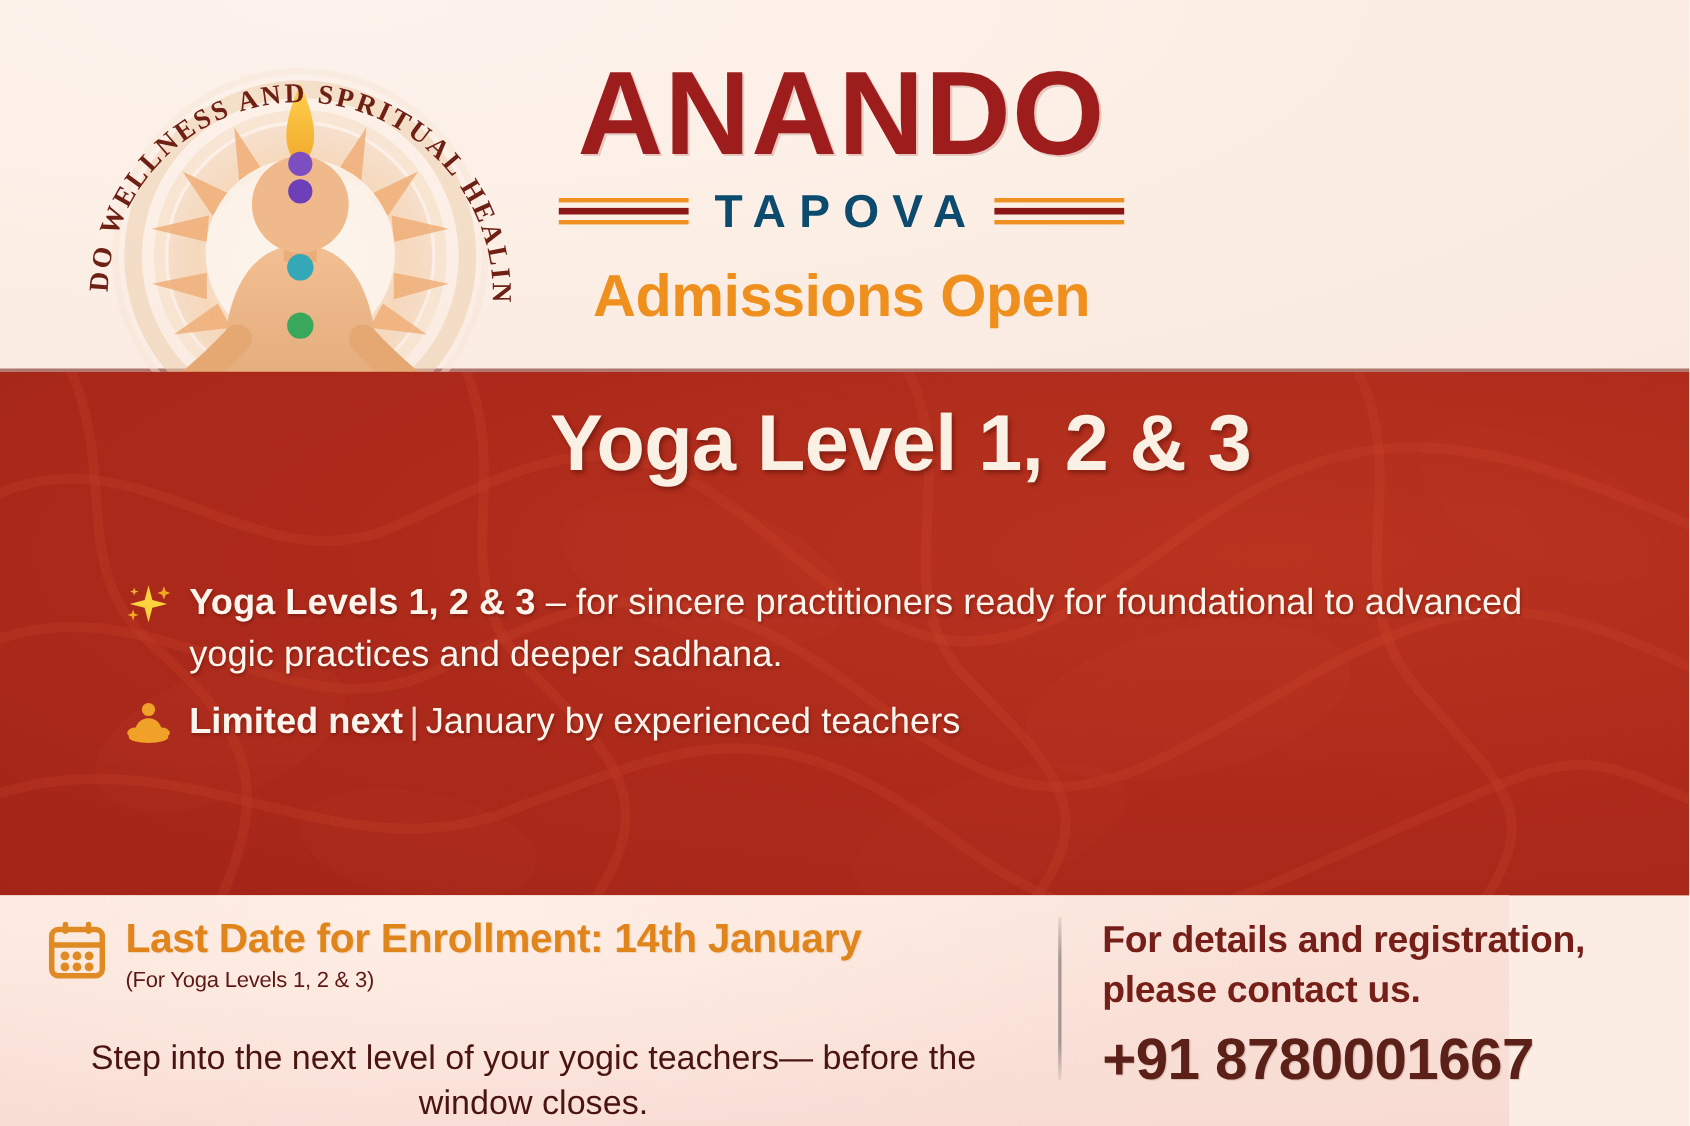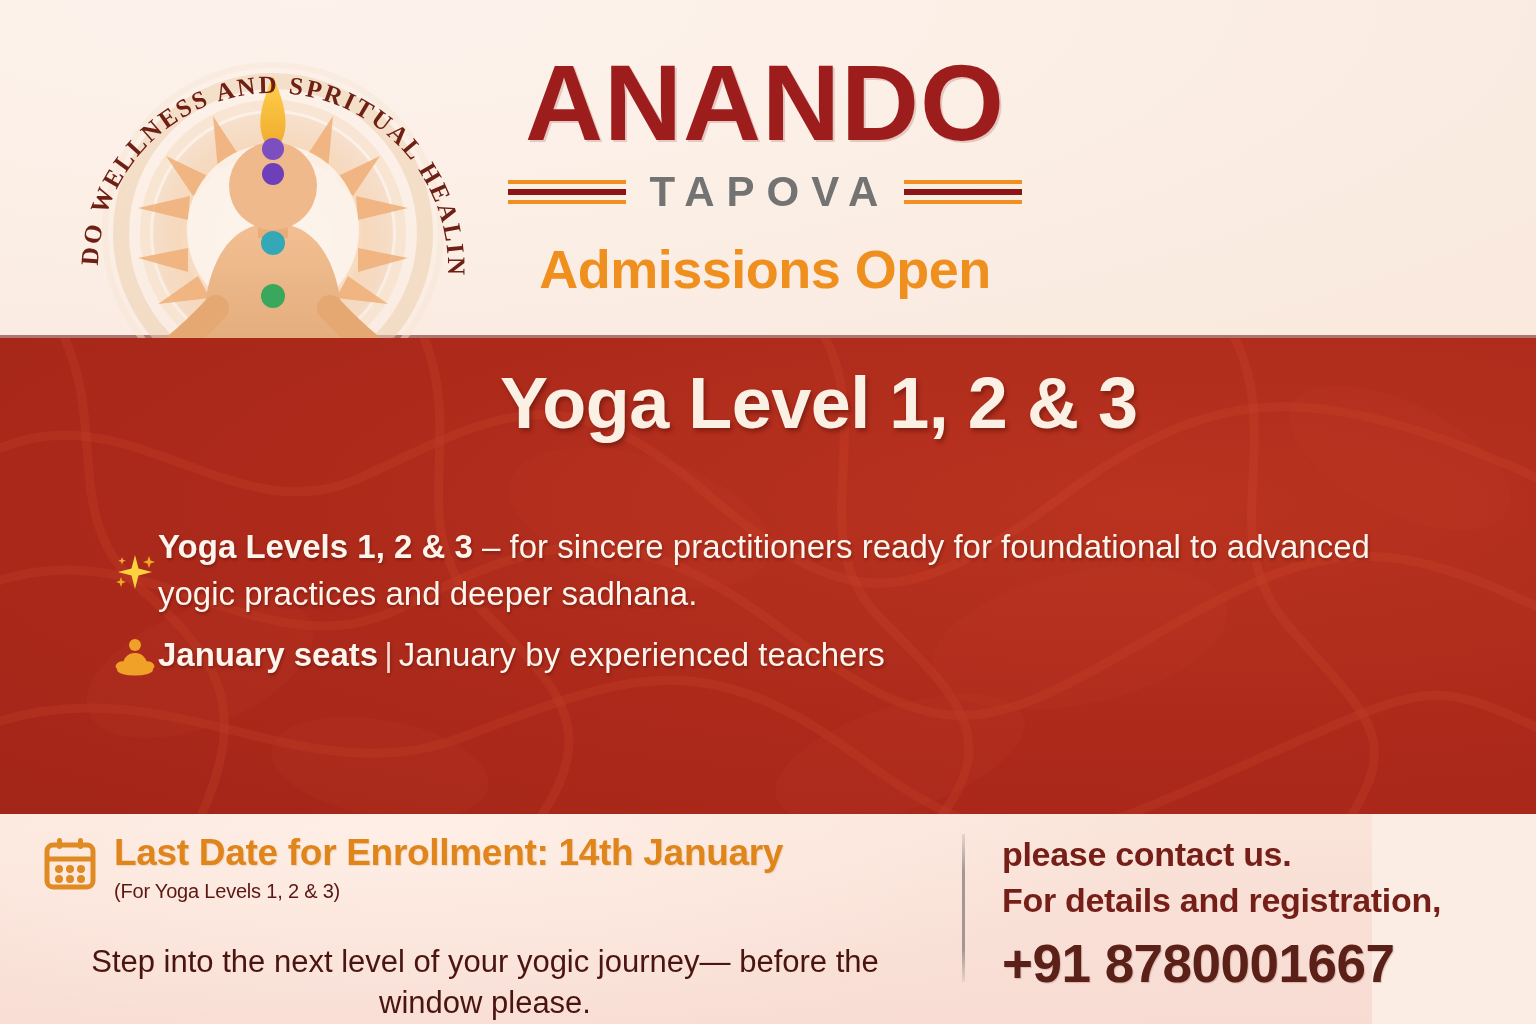--- a/index.html
+++ b/index.html
@@ -70,21 +70,21 @@
     gap: 5px;
   }
   .rule-a { height: 4px; background: #ef9020; }
   .rule-b { height: 6px; background: #8b1616; }
   .rule-c { height: 4px; background: #ef9020; }
   .brand-tapova {
     font-family: "Liberation Sans", sans-serif;
     font-weight: bold;
     font-size: 42px;
     letter-spacing: 12px;
-    color: #737373;
+    color: #0c4a6e;
     padding-left: 10px;
     white-space: nowrap;
   }
   .admissions {
     margin-top: 22px;
     font-family: "Liberation Sans", sans-serif;
     font-weight: bold;
     font-size: 54px;
     color: #ef8f1e;
     letter-spacing: -.5px;
@@ -119,21 +119,22 @@
     white-space: nowrap;
   }
 
   .bullets {
     position: absolute;
     left: 112px; top: 186px;
     width: 1330px;
   }
   .bullet-row {
     display: flex;
-    align-items: center;
+    align-items: flex-start;
+    gap: 14px;
   }
   .bullet-row + .bullet-row { margin-top: 14px; }
   .bullet-icon {
     flex: 0 0 auto;
     width: 46px; height: 46px;
     margin-top: 2px;
   }
   .bullet-icon svg { display:block; width: 46px; height: 46px; }
   .bullet-text {
     font-family: "Liberation Sans", sans-serif;
@@ -377,21 +378,21 @@
         <span class="bullet-icon">
           <svg viewBox="0 0 46 46" xmlns="http://www.w3.org/2000/svg" aria-hidden="true">
             <circle cx="23" cy="11" r="6" fill="#f0a127"></circle>
             <path d="M23 19 C31 19 35 25 35.5 32 L10.5 32 C11 25 15 19 23 19 Z" fill="#f0a127"></path>
             <ellipse cx="23" cy="36" rx="18" ry="5.5" fill="#f0a127"></ellipse>
             <ellipse cx="9.5" cy="31.5" rx="6" ry="4" fill="#f0a127" transform="rotate(-14 9.5 31.5)"></ellipse>
             <ellipse cx="36.5" cy="31.5" rx="6" ry="4" fill="#f0a127" transform="rotate(14 36.5 31.5)"></ellipse>
           </svg>
         </span>
         <span class="bullet-text">
-          <b>January seats</b><span class="pipe">|</span><span>January by experienced teachers</span>
+          <b>Limited next</b><span class="pipe">|</span><span>January by experienced teachers</span>
         </span>
       </div>
 
     </div>
   </div>
 
   <div class="bottom-band">
 
     <div class="enroll">
       <span class="cal-icon">
@@ -410,26 +411,26 @@
           </g>
         </svg>
       </span>
       <span>
         <div class="enroll-main">Last Date for Enrollment: 14th January</div>
         <div class="enroll-sub">(For Yoga Levels 1, 2 &amp; 3)</div>
       </span>
     </div>
 
     <div class="tagline">
-      <span>Step into the </span><b>next level</b><span> of your yogic journey— before the window please.</span>
+      <span>Step into the </span><b>next level</b><span> of your yogic teachers— before the window closes.</span>
     </div>
 
     <div class="divider"></div>
 
     <div class="contact">
+      <div class="contact-line">For details and registration,</div>
       <div class="contact-line">please contact us.</div>
-      <div class="contact-line">For details and registration,</div>
       <div class="phone">+91 8780001667</div>
     </div>
 
   </div>
 
 </div>
 
 </body></html>

